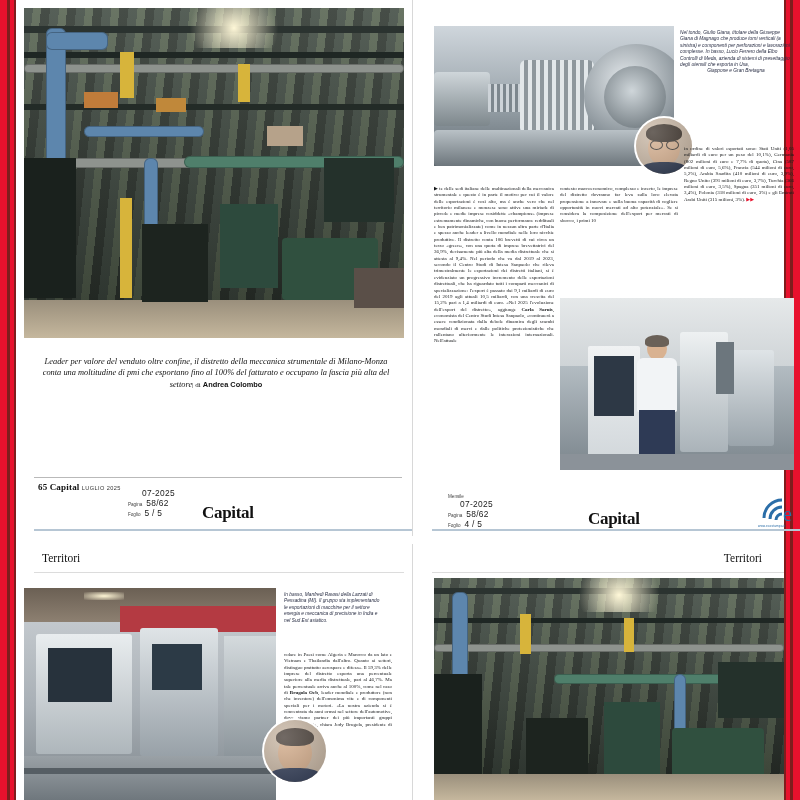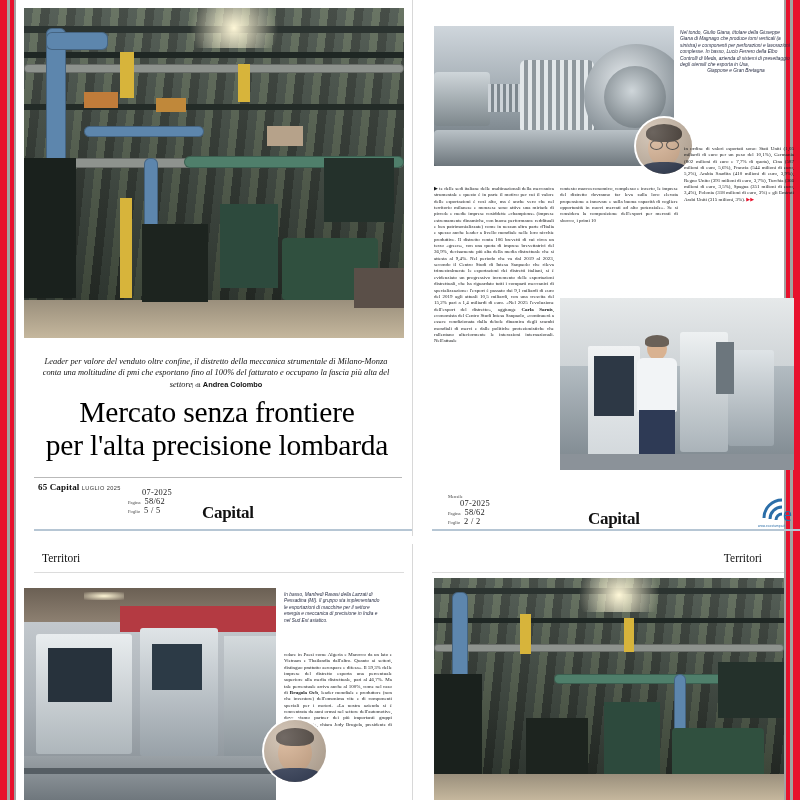--- a/index.html
+++ b/index.html
@@ -2,21 +2,21 @@
 <html><head>
 <meta charset="utf-8">
 <style>
   html,body{margin:0;padding:0;}
   body{
     width:800px;height:800px;overflow:hidden;
     background:#ffffff;
     font-family:"Liberation Serif", serif;
     position:relative;
   }
-  .page{position:absolute;inset:0;background:#a3a3a3;}
+  .page{position:absolute;inset:0;background:#7f1d1d;}
 
   
   .railbar{position:absolute;background:#e8112d;}
   .rail-l1{left:0;top:0;width:7px;height:540px;}
   .rail-l2{left:10px;top:0;width:4px;height:540px;}
   .rail-r1{right:0;top:0;width:7px;height:540px;}
   .rail-r2{right:10px;top:0;width:4px;height:540px;}
   .rail-b-l1{left:0;top:540px;width:7px;height:260px;}
   .rail-b-l2{left:10px;top:540px;width:4px;height:260px;}
   .rail-b-r1{right:0;top:540px;width:7px;height:260px;}
@@ -85,21 +85,21 @@
   .rule{position:absolute;background:#b9b9b9;height:1px;}
 
   .folio{
     position:absolute;font-family:"Liberation Sans",sans-serif;
     font-size:7.4px;color:#111;letter-spacing:.2px;
   }
   .folio b{font-family:"Liberation Serif",serif;font-weight:bold;font-size:9px;}
   .folio .dt{font-size:5.6px;letter-spacing:.4px;color:#333;}
 
   
-  .stamp{position:absolute;font-family:Liberation Serif, serif;color:#1a1a1a;}
+  .stamp{position:absolute;font-family:Liberation Sans, sans-serif;color:#1a1a1a;}
   .stamp .lbl{font-size:4.6px;color:#444;}
   .stamp .val{font-size:8.4px;letter-spacing:.3px;}
   .stamp-row{display:flex;align-items:baseline;gap:4px;}
   .brandmark{
     position:absolute;font-family:"Liberation Serif",serif;font-weight:bold;
     font-size:17px;letter-spacing:-.3px;color:#111;
   }
   .footer-rule{position:absolute;height:2px;background:#b6c6d4;}
 
   
@@ -167,24 +167,20 @@
       <div class="f-box" style="left:60px;top:84px;width:34px;height:16px;background:#c07c3a;"></div>
       <div class="f-box" style="left:132px;top:90px;width:30px;height:14px;background:#c0883a;"></div>
       <div class="f-light" style="left:150px;top:0px;width:120px;height:40px;"></div>
     </div>
 
     <div style="position:absolute;left:26px;top:356px;width:348px;" class="kicker">
       <span>Leader per valore del venduto oltre confine, il distretto della meccanica strumentale di Milano-Monza conta una moltitudine di pmi che esportano fino al 100% del fatturato e occupano la fascia più alta del settore</span><span class="byline-dash">| </span><span class="byline-dash">di</span>
       <b>Andrea Colombo</b>
     </div>
 
-    <div style="position:absolute;left:20px;top:396px;width:362px;" class="headline">
-      <div>Mercato senza frontiere</div>
-      <div>per l'alta precisione lombarda</div>
-    </div>
 
     <div class="rule" style="left:18px;top:477px;width:368px;"></div>
 
     <div class="folio" style="left:22px;top:482px;">
       <b>65</b>
       <b>Capital</b>
       <span class="dt">LUGLIO 2025</span>
     </div>
 
     <div class="stamp" style="left:112px;top:488px;">
@@ -262,21 +258,21 @@
       <div class="lbl">Mensile</div>
       <div class="stamp-row" style="margin-left:12px;">
         <span class="val">07-2025</span>
       </div>
       <div class="stamp-row">
         <span class="lbl">Pagina</span>
         <span class="val">58/62</span>
       </div>
       <div class="stamp-row">
         <span class="lbl">Foglio</span>
-        <span class="val">2 / 2</span>
+        <span class="val">4 / 5</span>
       </div>
     </div>
     <div class="brandmark" style="left:572px;top:509px;">Capital</div>
 
     <svg class="logo-e" style="left:744px;top:496px;" viewBox="0 0 44 30">
       <path d="M4 22 A18 18 0 0 1 22 4" fill="none" stroke="#2b6ea8" stroke-width="3"></path>
       <path d="M10 23 A12 12 0 0 1 22 11" fill="none" stroke="#2b6ea8" stroke-width="3"></path>
       <path d="M16 24 A6 6 0 0 1 22 18" fill="none" stroke="#2b6ea8" stroke-width="3"></path>
       <text x="23" y="25" font-family="Liberation Serif, serif" font-size="20" fill="#2b6ea8">e</text>
     </svg>

